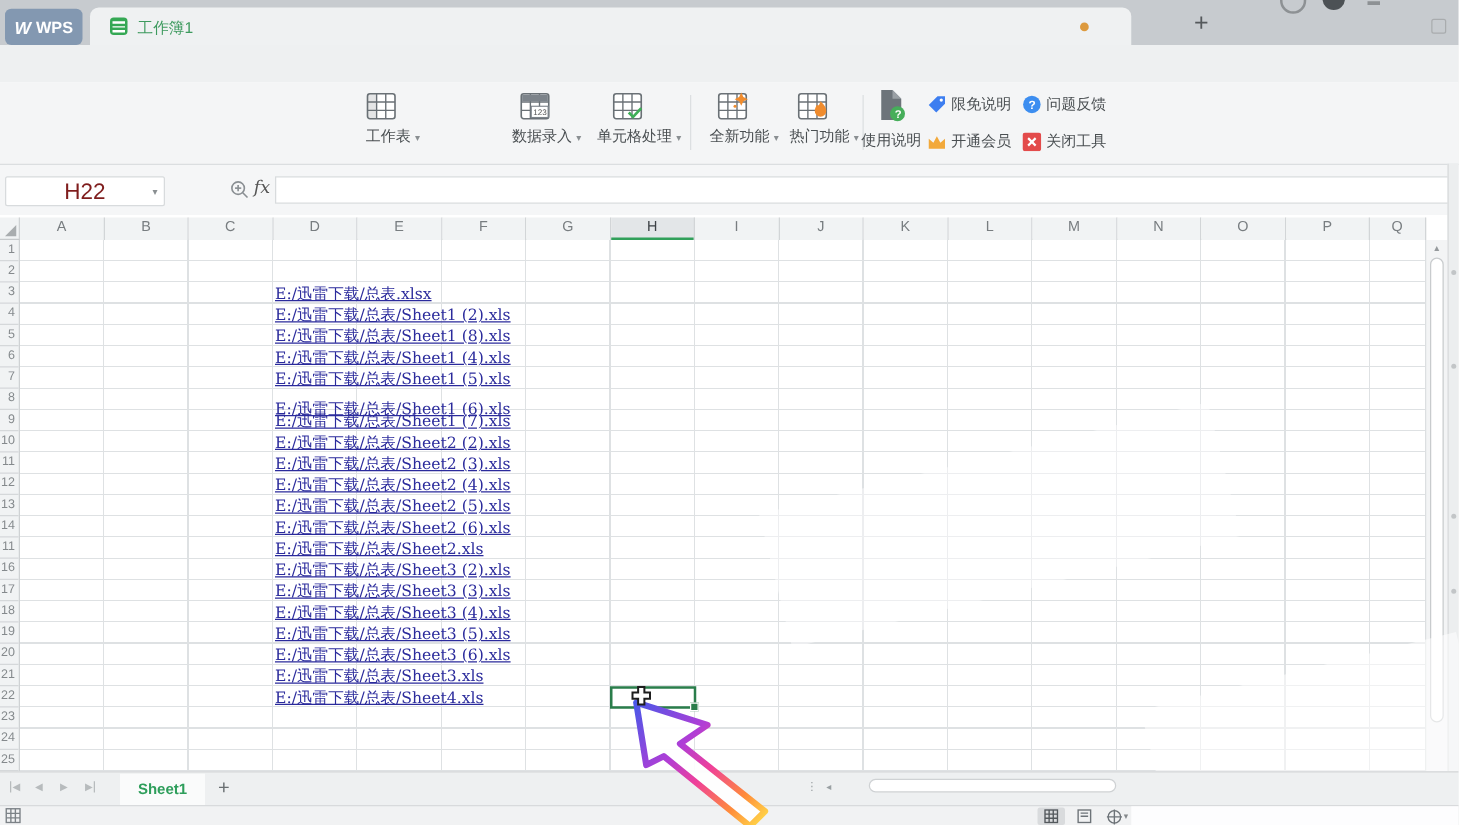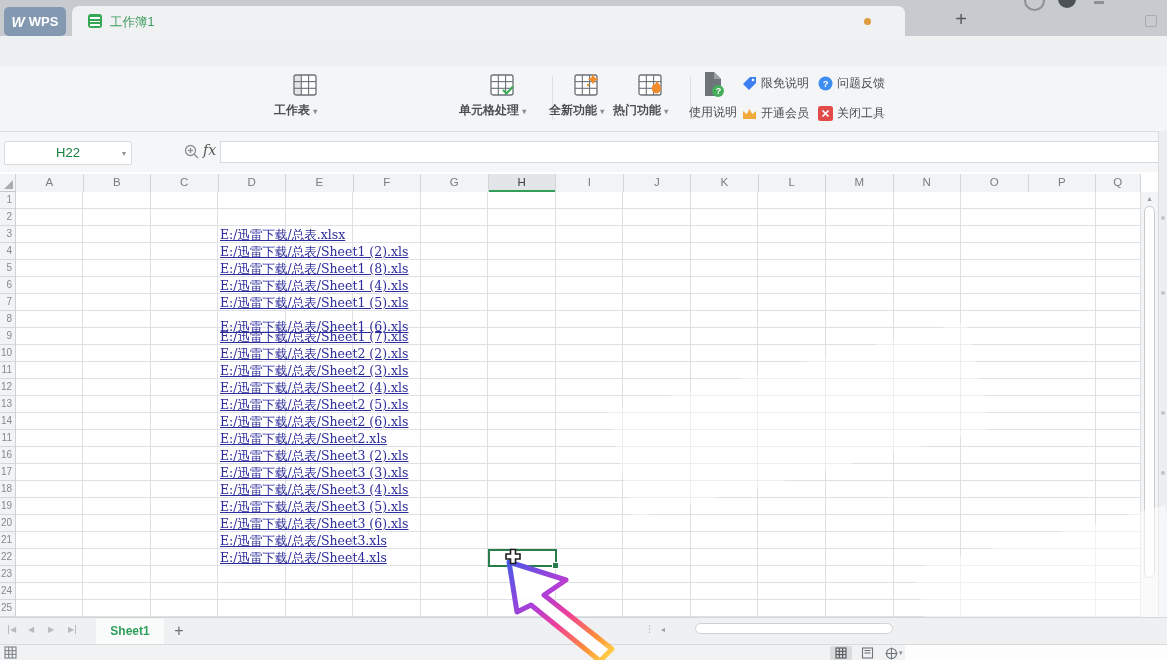--- a/index.html
+++ b/index.html
@@ -33,31 +33,31 @@
   .tool-pill{left:814px;top:44px;width:74px;height:20px;background:#48b05a;border-radius:10px;
              color:#fff;font-size:12px;text-align:center;line-height:20px;}
   .search-box{left:1016px;top:44px;height:20px;display:flex;align-items:center;gap:5px;position:absolute;}
   .search-text{font-size:12px;color:#9aa0a4;}
   .help-g{left:1118px;top:44px;font-size:13px;color:#85898c;position:absolute;}
   .more-g{left:1140px;top:43px;font-size:13px;color:#85898c;position:absolute;}
   .coll-g{left:1156px;top:46px;font-size:9px;color:#85898c;position:absolute;}
 
   
   .ribbon{left:0;top:66px;width:1167px;height:65px;background:#f4f5f6;border-bottom:1px solid #dbdee0;}
-  .rb-btn{position:absolute;top:3px;height:58px;text-align:left;font-weight:bold;}
+  .rb-btn{position:absolute;top:3px;height:58px;text-align:right;}
   .rb-btn svg{display:block;margin:3px auto 2px;}
   .rb-label{font-size:12px;color:#4a4f52;white-space:nowrap;}
   .rb-sep{position:absolute;top:10px;width:1px;height:44px;background:#dcdfe1;}
   .q-item{position:absolute;display:flex;align-items:center;gap:4px;font-size:12px;color:#4a4f52;}
   .usage{position:absolute;left:684px;top:5px;width:58px;text-align:center;}
 
   
   .fbar{left:0;top:132px;width:1167px;height:40px;background:#f5f6f7;}
   .namebox{position:absolute;left:4px;top:9px;width:126px;height:22px;background:#fff;border:1px solid #d8dbdd;border-radius:2px;}
-  .namebox .ref{display:block;text-align:center;line-height:22px;font-size:13px;color:#15803d;}
+  .namebox .ref{display:block;text-align:center;line-height:22px;font-size:18px;color:#7f1d1d;}
   .nb-caret{position:absolute;right:5px;top:7px;font-size:8px;color:#8a8f92;}
   .fx{position:absolute;left:203px;top:10px;font-family:"DejaVu Serif",serif;font-style:italic;font-size:14px;color:#555;}
   .finput{position:absolute;left:220px;top:9px;width:941px;height:22px;background:#fff;border:1px solid #d8dbdd;
           font-size:12px;color:#333;padding:0 4px;box-sizing:border-box;outline:none;font-family:"Liberation Sans",sans-serif;}
 
   
   .corner{left:0;top:174px;width:16px;height:18px;background:#f1f3f4;border-right:1px solid #cfd2d4;border-bottom:1px solid #c6c9cb;box-sizing:border-box;}
   .corner:after{content:"";position:absolute;right:2px;bottom:2px;border-left:9px solid transparent;border-bottom:9px solid #a9adaf;}
   .col-headers{left:16px;top:174px;width:1124px;height:18px;display:flex;border-bottom:1px solid #c6c9cb;box-sizing:border-box;position:absolute;}
   .col-h{height:18px;line-height:17px;text-align:center;font-size:11.5px;color:#787d80;background:#f1f3f4;
@@ -218,20 +218,29 @@
     <span class="coll-g">▴</span>
   </div>
 
   <div class="abs ribbon">
     <div class="rb-btn" style="left:274px;width:62px">
       <svg width="26" height="26">
           <use href="#tbl"></use>
           <rect x="2" y="3" width="7.3" height="20" fill="#6a7176" opacity=".18"></rect>
         </svg>
       <span class="rb-label"><span>工作表</span> <span class="sm-caret">▾</span></span>
+    </div>
+    <div class="rb-btn" style="left:391px;width:74px">
+      <svg width="26" height="26">
+          <use href="#tbl"></use>
+        <rect x="2.7" y="3.7" width="20.6" height="5.4" fill="#7c838a"></rect>
+        <rect x="10" y="13" width="13.5" height="9" fill="#fff" stroke="#7c838a" stroke-width=".9"></rect>
+        <text x="11.5" y="20" font-size="6.5" fill="#555" font-family="Liberation Sans">123</text>
+      </svg>
+      <span class="rb-label"><span>数据录入</span> <span class="sm-caret">▾</span></span>
     </div>
     <div class="rb-btn" style="left:459px;width:86px">
       <svg width="26" height="26">
           <use href="#tbl"></use>
         <path d="M14 18 l3.5 3.5 L24 14.5" fill="none" stroke="#3fae57" stroke-width="2.2"></path>
       </svg>
       <span class="rb-label"><span>单元格处理</span> <span class="sm-caret">▾</span></span>
     </div>
     <div class="rb-sep" style="left:552px"></div>
     <div class="rb-btn" style="left:549px;width:74px;left:549px">

